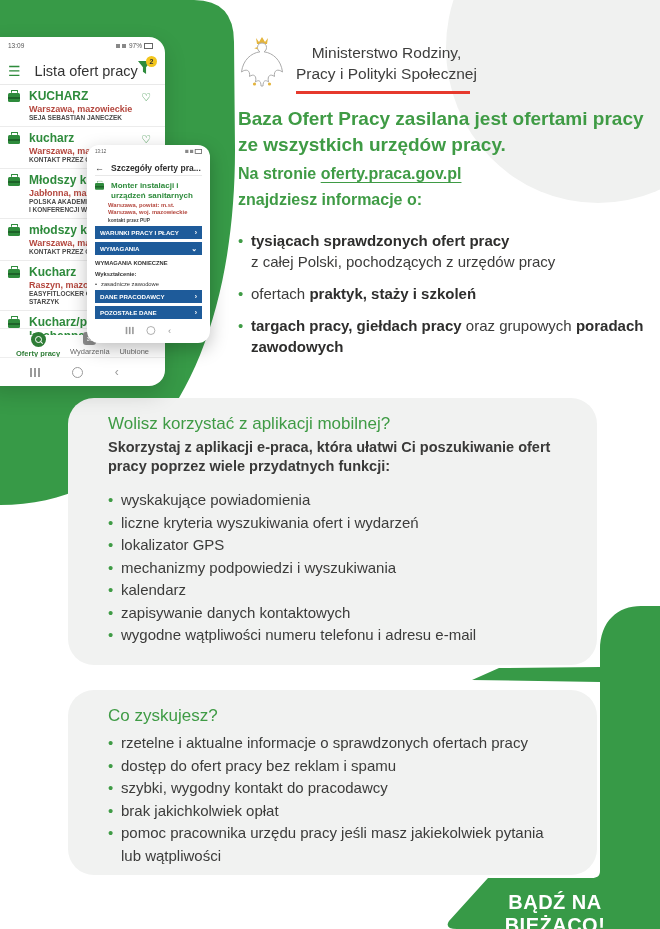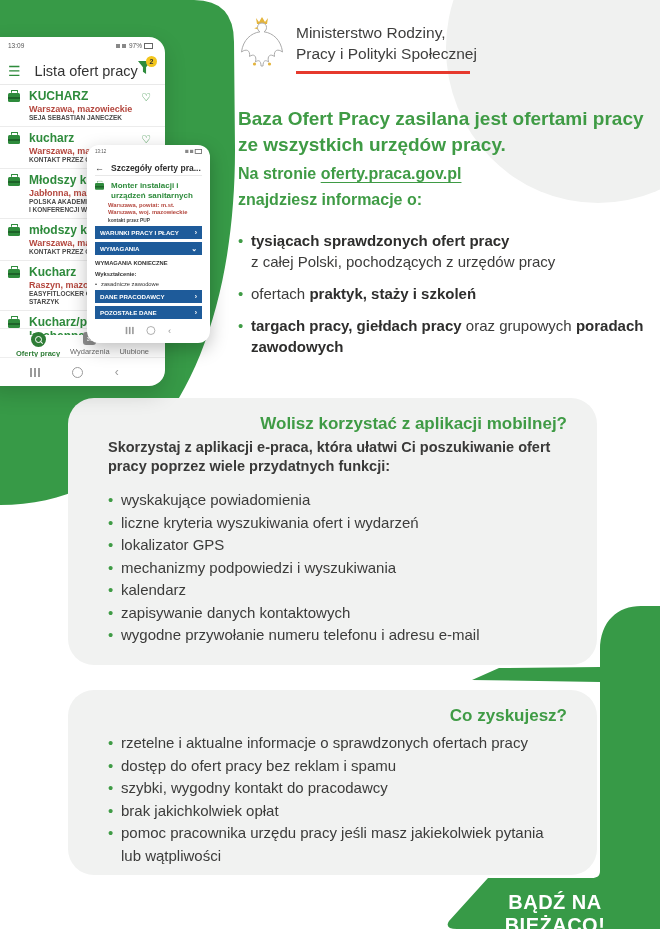--- a/index.html
+++ b/index.html
@@ -5,28 +5,28 @@
   html,body{margin:0;padding:0;background:#e9e9e9;}
   .page{position:relative;width:660px;height:929px;background:#fff;overflow:hidden;
         font-family:"Liberation Sans",sans-serif;color:#3c3c3b;}
   .decor{position:absolute;left:0;top:0;width:660px;height:929px;z-index:0;}
 
   
   .graybox{position:absolute;left:68px;width:529px;background:#f1f2f1;border-radius:26px;
            box-sizing:border-box;padding:16px 30px 0 40px;z-index:1;}
   .box1{top:398px;height:267px;}
   .box2{top:690px;height:185px;}
-  .graybox h2{margin:0 0 4px 0;font-size:17px;font-weight:700;color:#3f9b45;text-align:right;}
+  .graybox h2{margin:0 0 4px 0;font-size:17px;font-weight:400;color:#3f9b45;}
   .graybox .intro{margin:0;font-size:14.5px;font-weight:600;color:#3a3a39;line-height:19px;width:472px;}
   .gb-list{list-style:none;margin:13px 0 0 0;padding:0;font-size:15px;line-height:22.5px;color:#3c3c3b;}
   .gb-list li{position:relative;padding-left:13px;}
   .gb-list li::before{content:"\2022";position:absolute;left:0;color:#3f9b45;}
 
   
-  .ministry{position:absolute;left:238px;top:14px;display:flex;z-index:1;}
+  .ministry{position:absolute;left:238px;top:34px;display:flex;z-index:1;text-align:center;}
   .ministry .mtext{margin-left:10px;font-size:15.5px;line-height:21px;color:#3e3e3d;padding-top:8px;}
   .redline{margin-top:7px;width:174px;height:3px;background:#e6392d;}
   .headline{position:absolute;left:238px;top:106px;width:414px;margin:0;
             font-size:19px;line-height:26px;font-weight:800;color:#3f9b45;z-index:1;}
   .sub{position:absolute;left:238px;top:161px;width:414px;margin:0;
        font-size:16px;line-height:26px;font-weight:600;color:#3f9b45;z-index:1;}
   .sub .link{text-decoration:underline;text-underline-offset:3px;color:#3f9b45;cursor:pointer;}
   .mbullets{position:absolute;left:238px;top:230px;width:422px;list-style:none;margin:0;padding:0;
             font-size:15px;line-height:21px;color:#3c3c3b;z-index:1;}
   .mbullets li{position:relative;padding-left:13px;margin-bottom:11px;}
@@ -311,21 +311,21 @@
   <div class="graybox box1">
     <h2>Wolisz korzystać z aplikacji mobilnej?</h2>
     <p class="intro">Skorzystaj z aplikacji e-praca, która ułatwi Ci poszukiwanie ofert pracy poprzez wiele przydatnych funkcji:</p>
     <ul class="gb-list">
       <li>wyskakujące powiadomienia</li>
       <li>liczne kryteria wyszukiwania ofert i wydarzeń</li>
       <li>lokalizator GPS</li>
       <li>mechanizmy podpowiedzi i wyszukiwania</li>
       <li>kalendarz</li>
       <li>zapisywanie danych kontaktowych</li>
-      <li>wygodne przywołanie numeru telefonu i adresu e-mail</li>
+      <li>wygodne wątpliwości numeru telefonu i adresu e-mail</li>
     </ul>
   </div>
 
   <div class="graybox box2">
     <h2>Co zyskujesz?</h2>
     <ul class="gb-list" style="margin-top:6px;">
       <li>rzetelne i aktualne informacje o sprawdzonych ofertach pracy</li>
       <li>dostęp do ofert pracy bez reklam i spamu</li>
       <li>szybki, wygodny kontakt do pracodawcy</li>
       <li>brak jakichkolwiek opłat</li>

